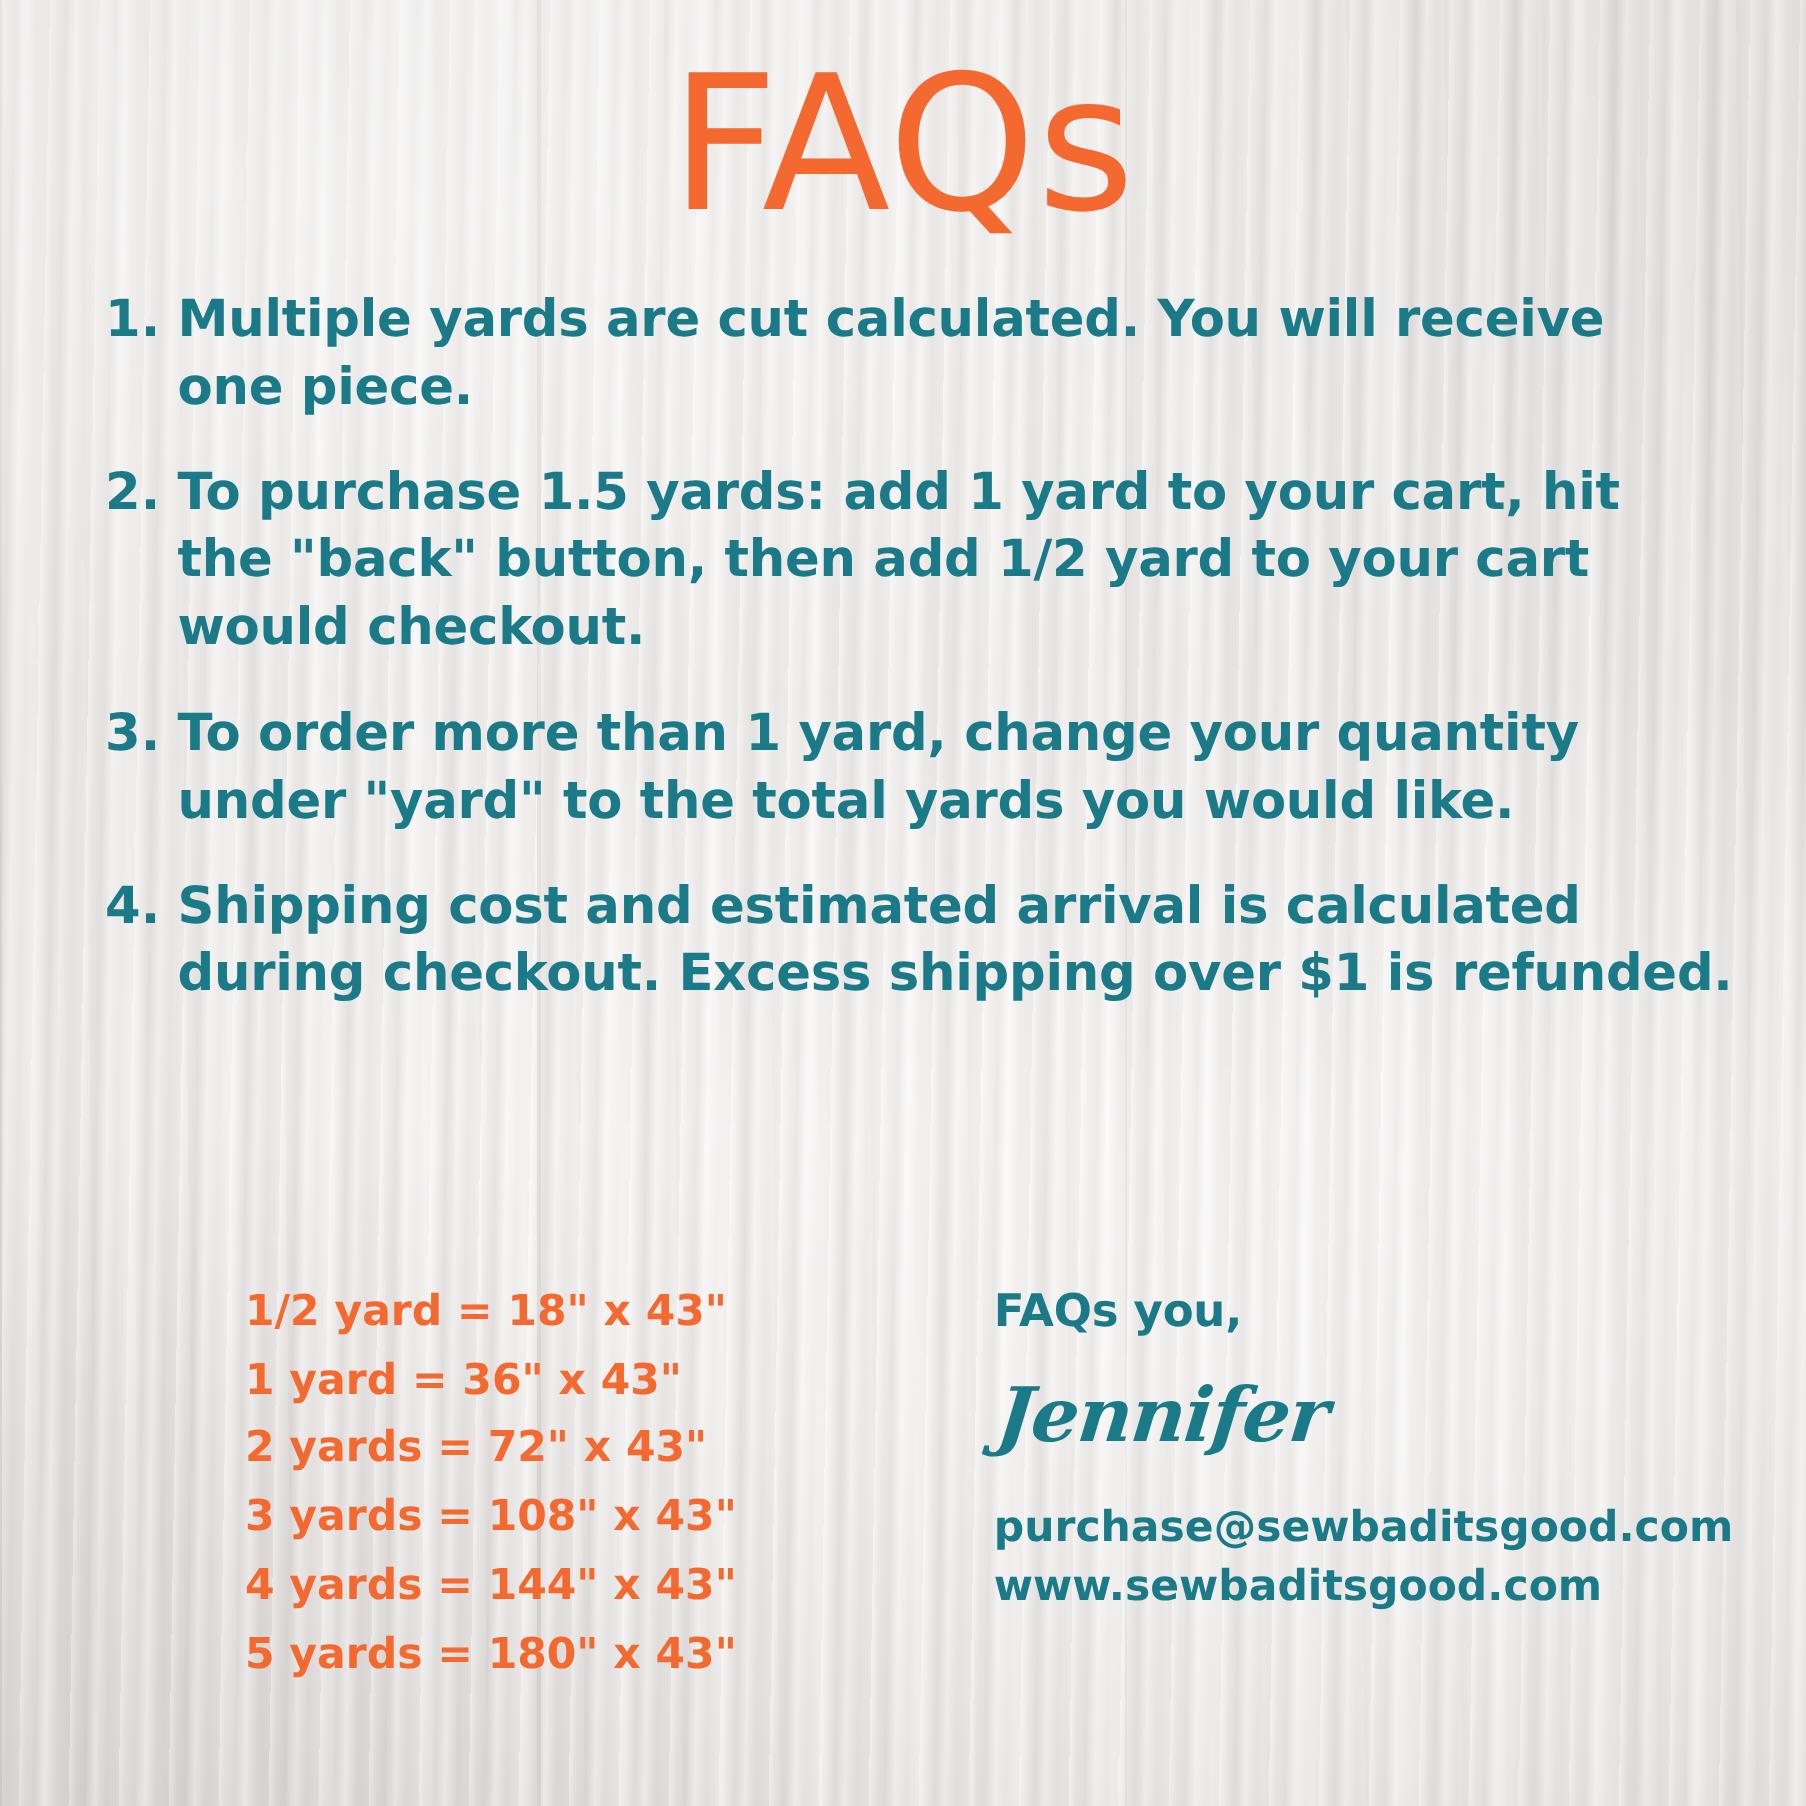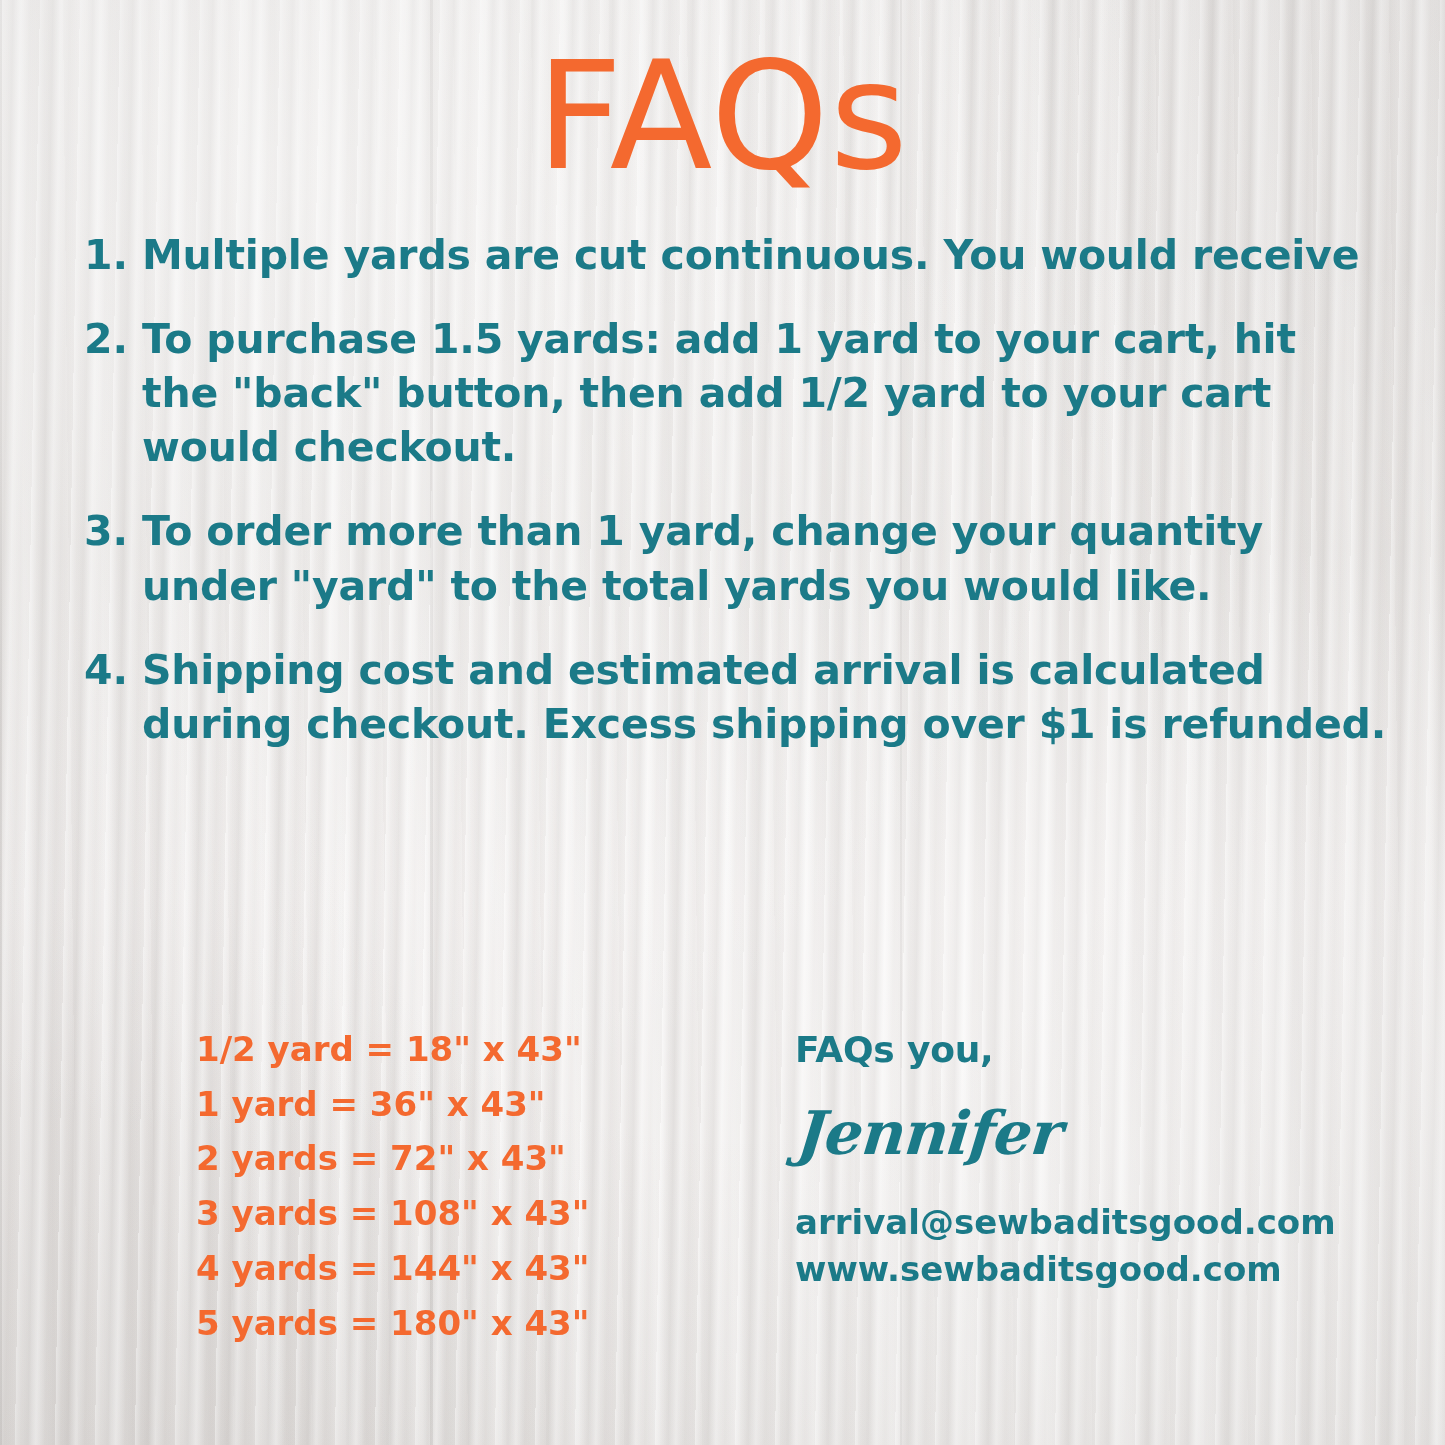--- a/index.html
+++ b/index.html
@@ -167,21 +167,22 @@
 <div id="page">
   <div class="content">
 
     <div id="faq-title">FAQs</div>
 
     <div id="faq-list">
 
       <div class="faq-item">
         <div class="faq-num">1.</div>
         <div class="faq-text">
-          <span class="ln">Multiple yards are cut continuous. You would receive</span>
+          <span class="ln">Multiple yards are cut calculated. You will receive</span>
+          <span class="ln">one piece.</span>
         </div>
       </div>
 
       <div class="faq-item">
         <div class="faq-num">2.</div>
         <div class="faq-text">
           <span class="ln">To purchase 1.5 yards: add 1 yard to your cart, hit</span>
           <span class="ln">the "back" button, then add 1/2 yard to your cart</span>
           <span class="ln">would checkout.</span>
         </div>
@@ -211,19 +212,19 @@
       <div class="yard-row">2 yards = 72" x 43"</div>
       <div class="yard-row">3 yards = 108" x 43"</div>
       <div class="yard-row">4 yards = 144" x 43"</div>
       <div class="yard-row">5 yards = 180" x 43"</div>
     </div>
 
     <div id="signature-block">
       <div class="thank-you">FAQs you,</div>
       <div class="sig-name">Jennifer</div>
       <div class="contact">
-        <div>arrival@sewbaditsgood.com</div>
+        <div>purchase@sewbaditsgood.com</div>
         <div>www.sewbaditsgood.com</div>
       </div>
     </div>
 
   </div>
 </div>
 
 </body></html>

